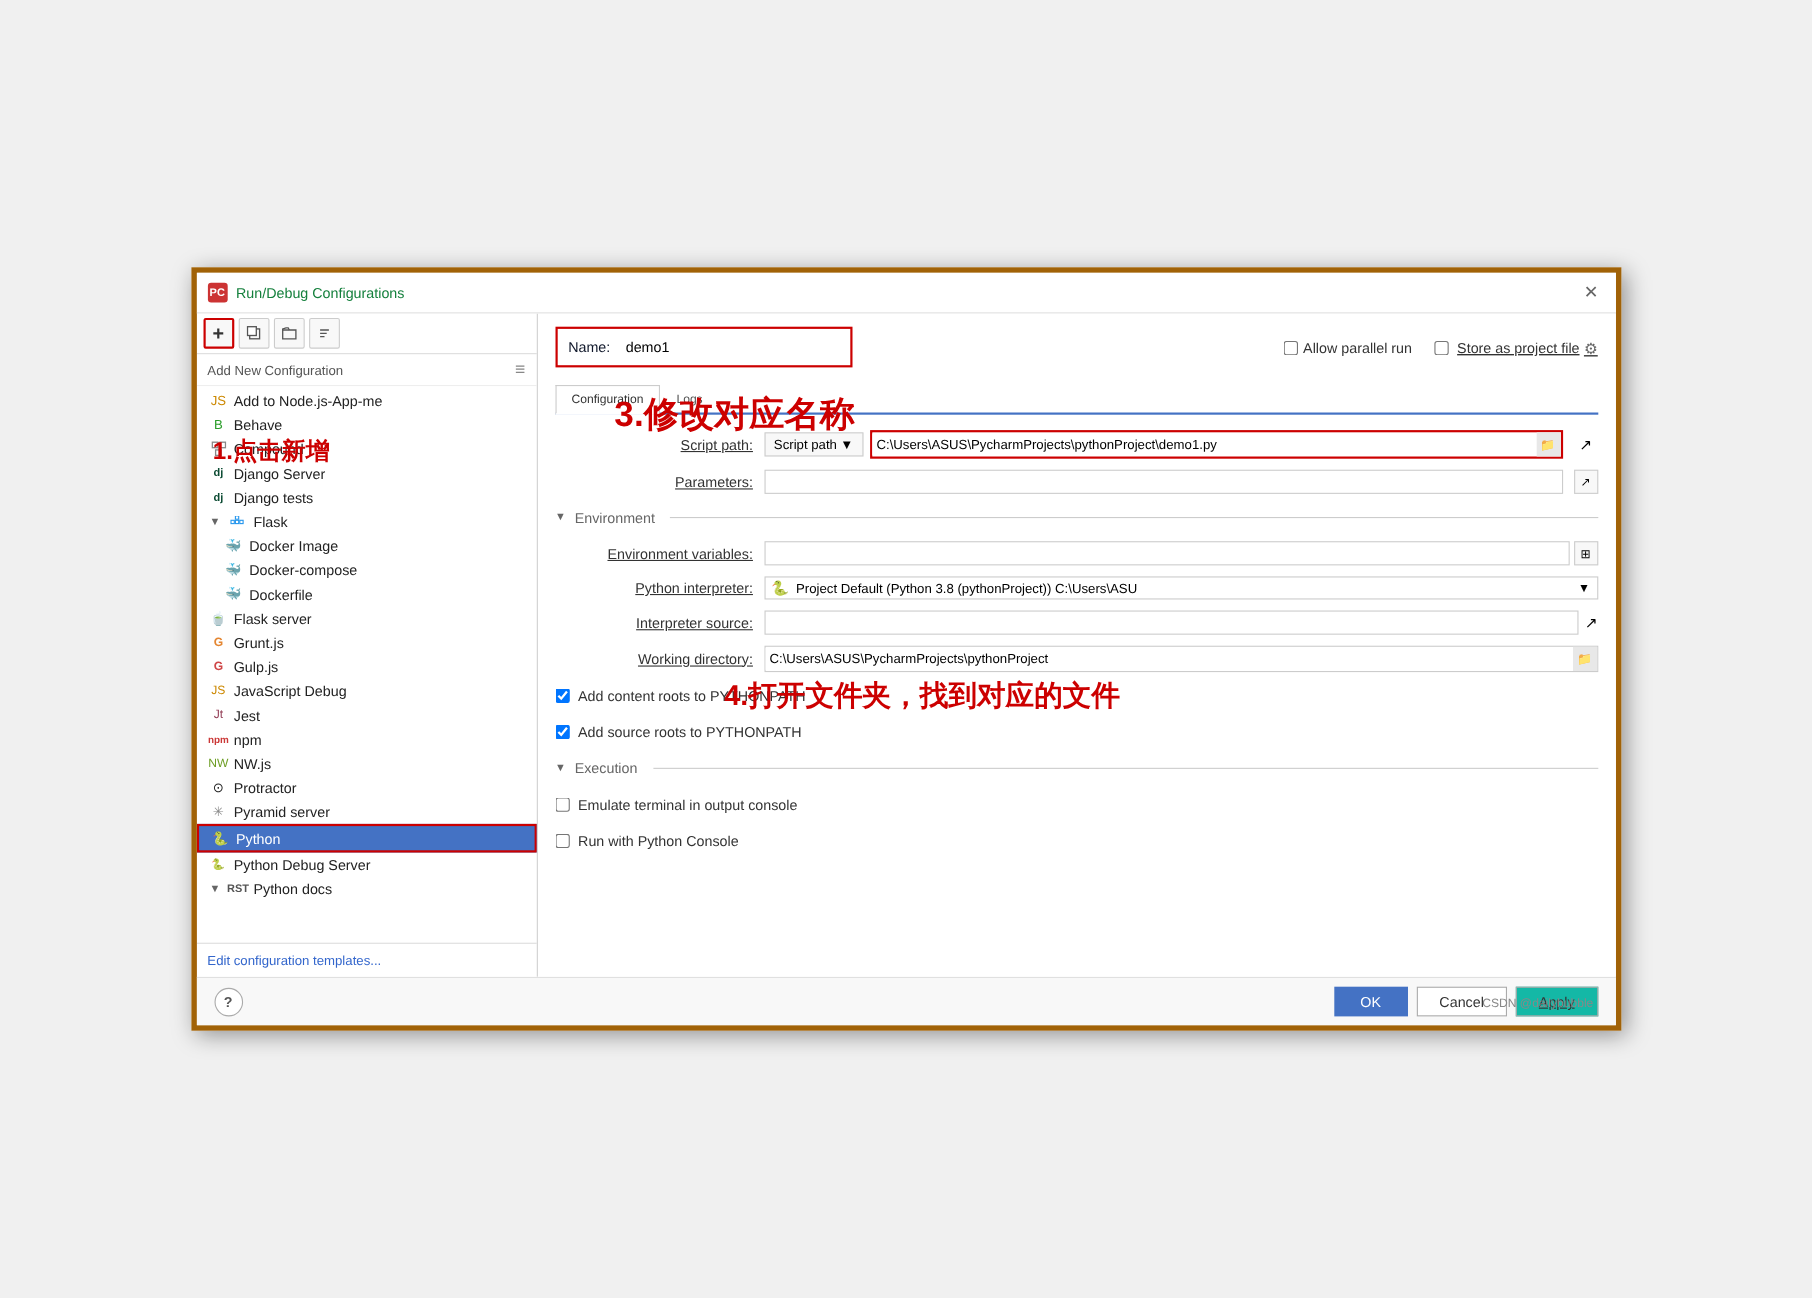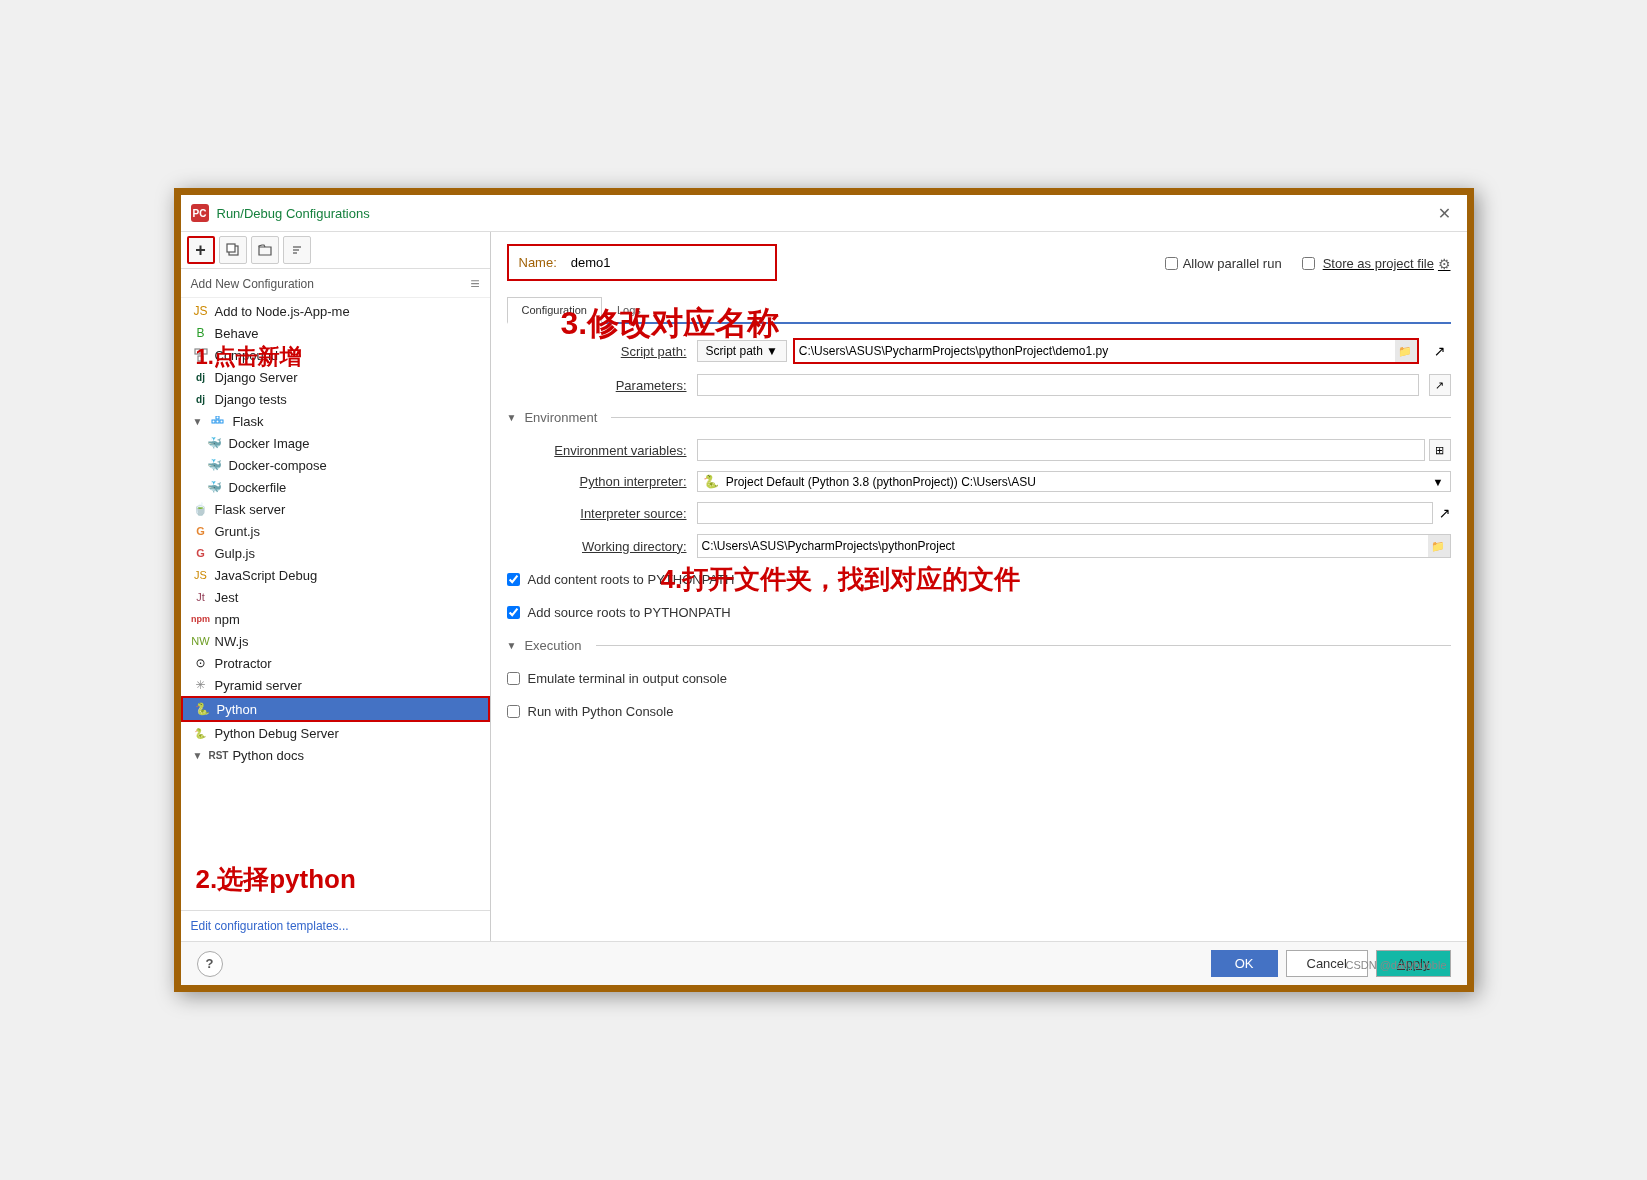--- a/index.html
+++ b/index.html
@@ -1,22 +1,22 @@
 <!DOCTYPE html>
 <html><head>
   <meta charset="utf-8">
   <style>
     * { box-sizing: border-box; margin: 0; padding: 0; }
     body { font-family: "Segoe UI", Arial, sans-serif; font-size: 13px; background: #f0f0f0; display: flex; justify-content: center; align-items: center; min-height: 100vh; }
 
     .dialog {
       width: 1300px;
-      height: 804px;
+      height: 694px;
       background: #ffffff;
-      border: 7px solid #a16207;
+      border: 5px solid #a16207;
       box-shadow: 4px 4px 20px rgba(0,0,0,0.4);
       display: flex;
       flex-direction: column;
       position: relative;
     }
 
     .title-bar {
       background: #fff;
       border-bottom: 1px solid #ddd;
       padding: 6px 10px;
@@ -160,21 +160,21 @@
     .right-panel {
       flex: 1;
       display: flex;
       flex-direction: column;
       padding: 12px 16px 0 16px;
       background: #fff;
       overflow-y: auto;
     }
     .name-label {
       font-size: 13px;
-      color: #a16207;
+      color: #0f172a;
     }
     .name-input {
       width: 200px;
       padding: 3px 6px;
       border: 1px solid #999;
       font-size: 13px;
       outline: none;
     }
 
     .options-row {

